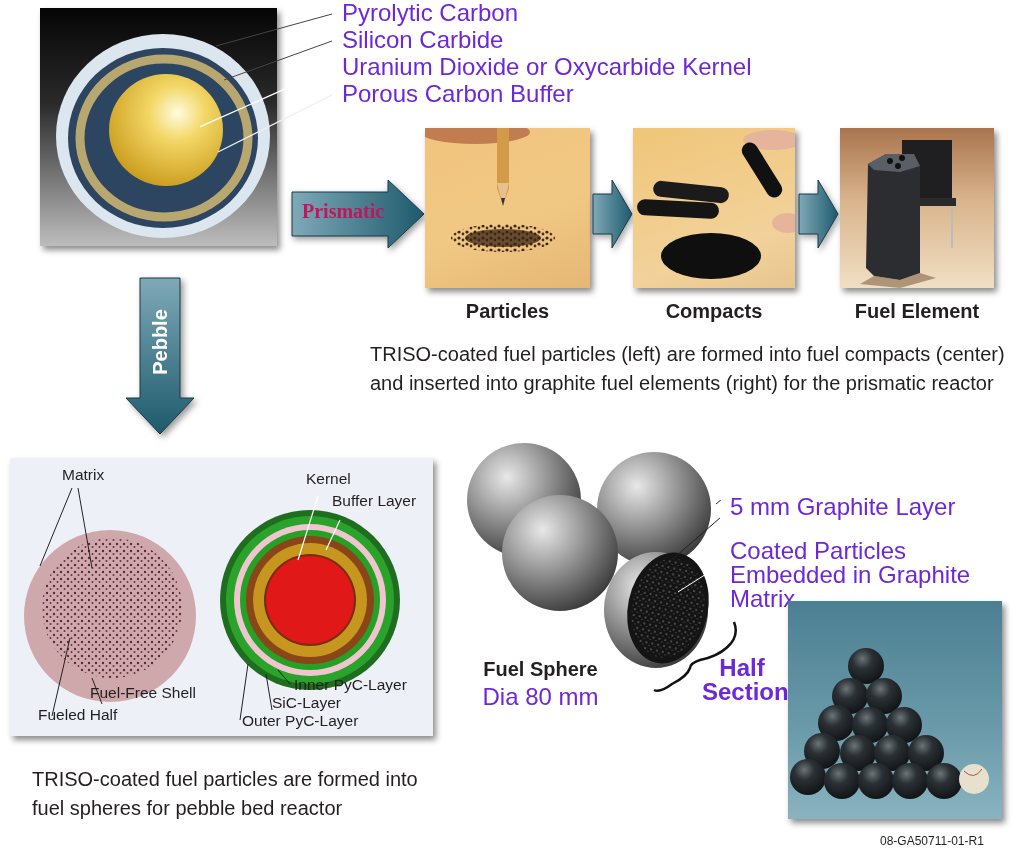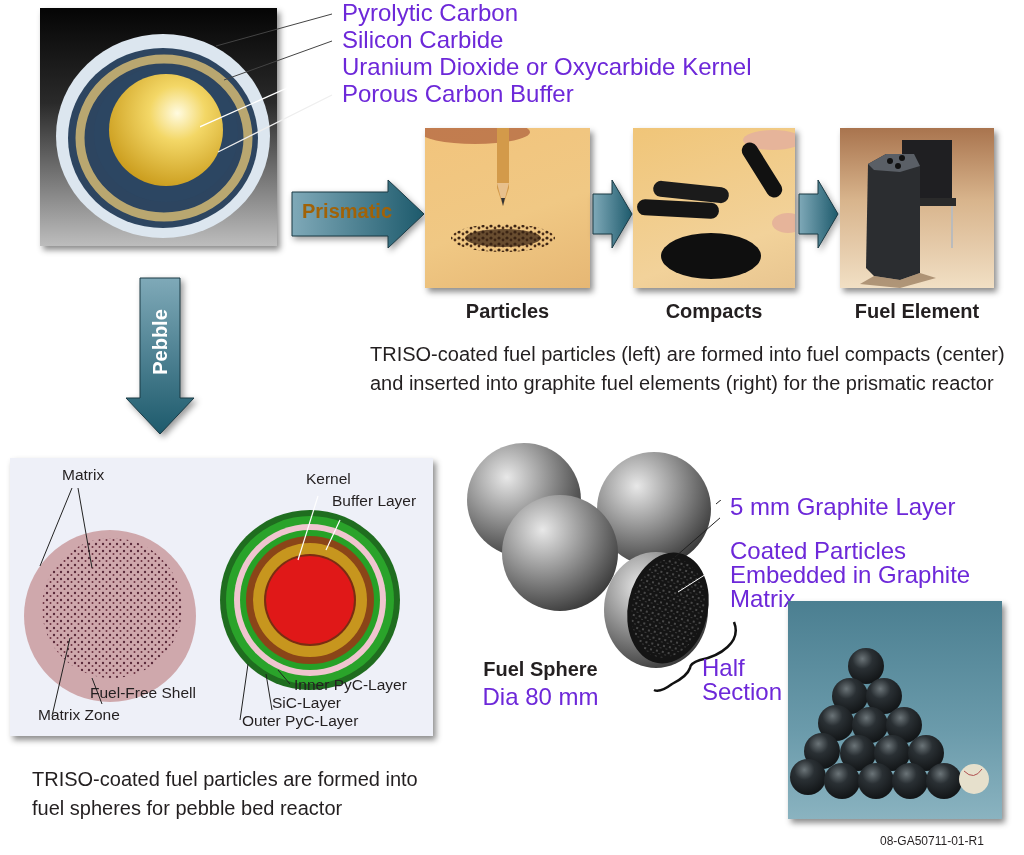--- a/index.html
+++ b/index.html
@@ -74,21 +74,21 @@
 
 <div class="label" style="left:342px;top:0px;">Pyrolytic Carbon</div>
 <div class="label" style="left:342px;top:27px;">Silicon Carbide</div>
 <div class="label" style="left:342px;top:54px;">Uranium Dioxide or Oxycarbide Kernel</div>
 <div class="label" style="left:342px;top:81px;">Porous Carbon Buffer</div>
 
 <div class="abs" style="left:290px;top:178px;width:140px;height:72px;">
   <svg width="140" height="72" style="position:absolute;left:0;top:0;filter:drop-shadow(2px 3px 3px rgba(0,0,0,0.4));">
     <polygon points="2,14 98,14 98,2 134,36 98,70 98,58 2,58" fill="url(#arrowH)" stroke="#1a3a45" stroke-width="1"></polygon>
   </svg>
-  <div style="position:absolute;left:12px;top:22px;font-size:20px;font-weight:bold;color:#a16207;">Prismatic</div>
+  <div style="position:absolute;left:12px;top:22px;font-size:20px;font-weight:bold;color:#be185d;font-family:Liberation Serif, serif;">Prismatic</div>
 </div>
 
 <div class="photo" style="left:425px;top:128px;width:165px;height:160px;background:linear-gradient(160deg,#f2c47c 0%,#f0c884 55%,#e6b774 100%);">
   <svg width="165" height="160">
     <ellipse cx="50" cy="4" rx="55" ry="12" fill="#b56a44" opacity="0.8"></ellipse>
     <polygon points="72,0 84,0 84,60 78,78 72,60" fill="#d39a4a"></polygon>
     <polygon points="72,55 84,55 78,78" fill="#e8c08c"></polygon>
     <polygon points="76,70 80,70 78,78" fill="#333"></polygon>
     <ellipse cx="78" cy="110" rx="52" ry="14" fill="url(#grains)"></ellipse>
     <ellipse cx="78" cy="110" rx="38" ry="9" fill="#3b2414" opacity="0.75"></ellipse>
@@ -163,21 +163,21 @@
     <circle cx="300" cy="142" r="44" fill="#e01818"></circle>
 
     <line x1="308" y1="38" x2="288" y2="102" stroke="#fff" stroke-width="1.2"></line>
     <line x1="330" y1="62" x2="316" y2="92" stroke="#fff" stroke-width="1.2"></line>
     <line x1="280" y1="226" x2="268" y2="212" stroke="#222" stroke-width="1"></line>
     <line x1="262" y1="252" x2="256" y2="216" stroke="#222" stroke-width="1"></line>
     <line x1="230" y1="262" x2="238" y2="206" stroke="#222" stroke-width="1"></line>
   </svg>
   <div class="small" style="left:52px;top:8px;">Matrix</div>
   <div class="small" style="left:80px;top:226px;">Fuel-Free Shell</div>
-  <div class="small" style="left:28px;top:248px;">Matrix Zone</div>
+  <div class="small" style="left:28px;top:248px;">Fueled Half</div>
   <div class="small" style="left:296px;top:12px;">Kernel</div>
   <div class="small" style="left:322px;top:34px;">Buffer Layer</div>
   <div class="small" style="left:284px;top:218px;">Inner PyC-Layer</div>
   <div class="small" style="left:262px;top:236px;">SiC-Layer</div>
   <div class="small" style="left:232px;top:254px;">Outer PyC-Layer</div>
 </div>
 
 <div class="caption" style="left:32px;top:765px;width:420px;">TRISO-coated fuel particles are formed into fuel spheres for pebble bed reactor</div>
 
 <svg class="abs" style="left:460px;top:440px;" width="260" height="240">
@@ -195,21 +195,21 @@
 <svg class="abs" style="left:700px;top:500px;" width="30" height="60">
   <line x1="16" y1="4" x2="28" y2="-6" stroke="#222" stroke-width="1"></line>
 </svg>
 
 <div class="label" style="left:730px;top:494px;">5 mm Graphite Layer</div>
 <div class="label" style="left:730px;top:539px;white-space:normal;width:290px;line-height:24px;">Coated Particles Embedded in Graphite Matrix</div>
 
 <svg class="abs" style="left:650px;top:620px;" width="90" height="80">
   <path d="M84,2 C92,22 70,36 50,40 C44,42 40,44 40,48 C38,54 30,60 22,64 C14,70 8,72 4,70" fill="none" stroke="#111" stroke-width="2.5"></path>
 </svg>
-<div class="label" style="left:702px;top:656px;white-space:normal;width:80px;line-height:24px;">Half Section</div>
+<div class="label" style="left:702px;top:656px;white-space:normal;width:80px;text-align:center;line-height:24px;font-weight:bold;">Half Section</div>
 
 <div class="bold-label" style="left:468px;top:658px;width:145px;">Fuel Sphere</div>
 <div class="label" style="left:468px;top:684px;width:145px;text-align:center;">Dia 80 mm</div>
 
 <div class="photo" style="left:788px;top:601px;width:214px;height:218px;background:linear-gradient(180deg,#4b7f91 0%,#6b9bab 60%,#8ab3c0 100%);">
   <svg width="214" height="218">
     <g fill="url(#blackBall)">
       <circle cx="78" cy="65" r="18"></circle>
       <circle cx="62" cy="95" r="18"></circle>
         <circle cx="96" cy="95" r="18"></circle>

